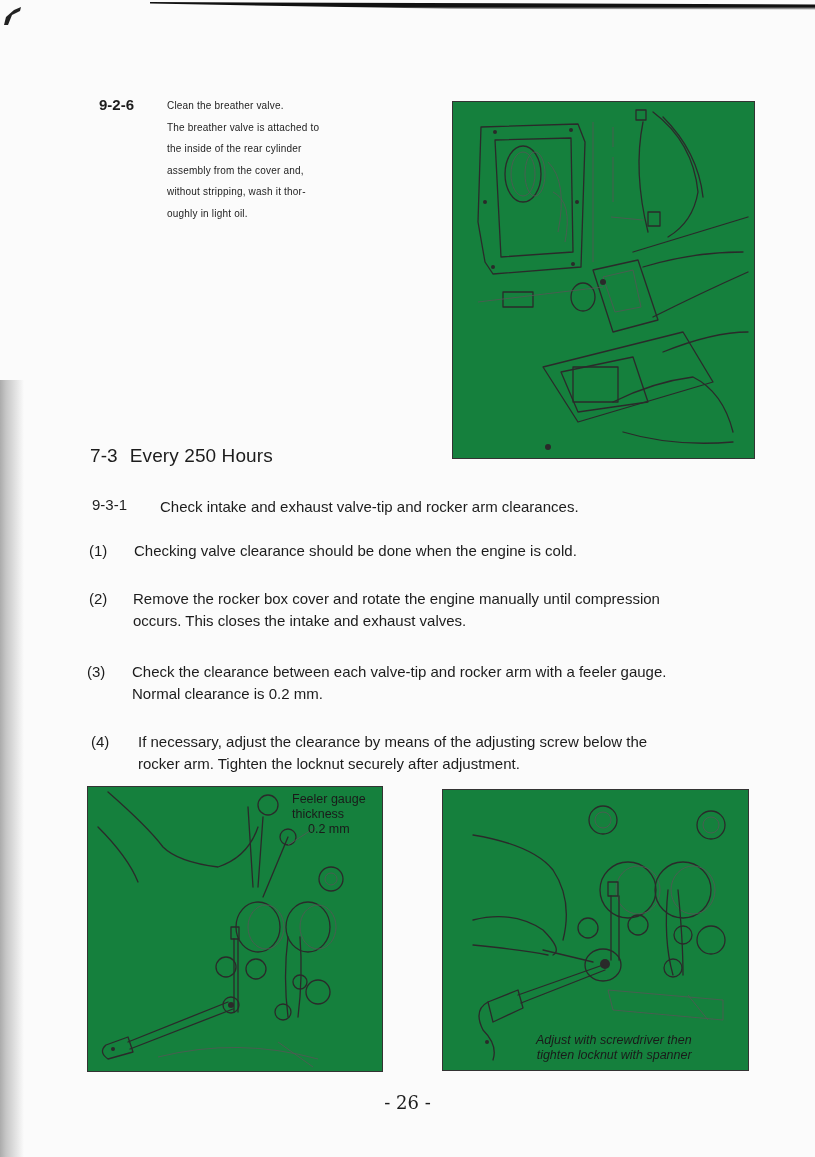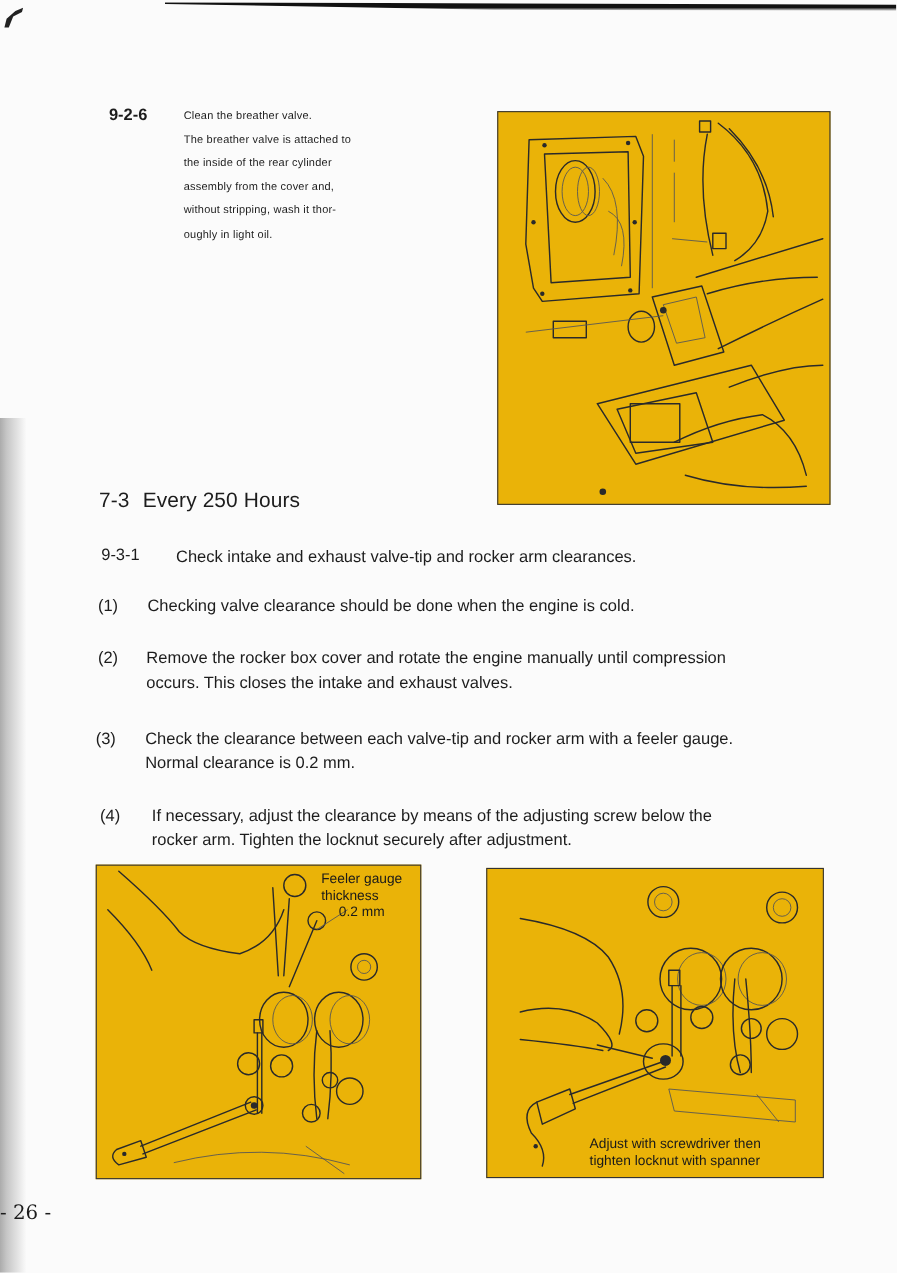--- a/index.html
+++ b/index.html
@@ -19,21 +19,21 @@
       background: linear-gradient(to right, #6a6a6a 0, #9a9a9a 25%, rgba(255,255,255,0) 100%); opacity: .55; }
 
     .sec-num { font-weight: bold; font-size: 15px; }
     .body-text { font-size: 10px; line-height: 21.5px; letter-spacing: .2px; }
     .step-text { font-size: 15px; line-height: 22px; font-family: Liberation Sans, sans-serif; }
 
     .p926-num { left: 99px; top: 96px; }
     .p926-text { left: 167px; top: 95px; width: 280px; }
     .p926-text div { white-space: nowrap; }
 
-    .fig { border: 1.3px solid #333; background: #eab308; }
+    .fig { border: 1.3px solid #333; background: #15803d; }
     .fig1 { left: 452px; top: 101px; width: 301px; height: 356px; }
     .fig2 { left: 87px; top: 786px; width: 294px; height: 284px; }
     .fig3 { left: 442px; top: 789px; width: 305px; height: 280px; }
 
     .h93 { left: 90px; top: 445px; font-size: 19px; font-weight: normal; letter-spacing: .1px; }
     .h93 .n { margin-right: 12px; }
 
     .p931-num { left: 92px; top: 496px; font-size: 15px; font-weight: normal; }
     .p931-text { left: 160px; top: 496px; font-size: 15px; }
 
@@ -41,23 +41,23 @@
     .item .lbl { position: absolute; left: 0; top: 0; }
     .item .txt { position: absolute; white-space: nowrap; }
     .i1 { left: 89px; top: 540px; }  .i1 .txt { left: 45px; }
     .i2 { left: 89px; top: 588px; }  .i2 .txt { left: 44px; }
     .i3 { left: 87px; top: 661px; }  .i3 .txt { left: 45px; }
     .i4 { left: 91px; top: 731px; }  .i4 .txt { left: 47px; }
 
     .caption { font-size: 12.5px; line-height: 15px; color: #1a1a1a; }
     .cap2 { left: 291px; top: 792px; width: 90px; }
     .cap2 .l3 { padding-left: 16px; }
-    .cap3 { left: 535px; top: 1032px; text-align: left; white-space: nowrap; }
-
-    .page-num { left: 0; width: 815px; top: 1092px; text-align: left;
+    .cap3 { left: 535px; top: 1032px; text-align: right; white-space: nowrap; font-style: italic; }
+
+    .page-num { left: 0; width: 815px; top: 1092px; text-align: center;
       font-family: "DejaVu Serif", "Liberation Serif", serif; font-size: 18px; }
 
     svg { display: block; }
     svg .ln { stroke: #2a2a2a; fill: none; stroke-width: 1.3; stroke-linecap: round; stroke-linejoin: round; }
     svg .lt { stroke: #555; fill: none; stroke-width: .8; }
     svg .fl { fill: #2a2a2a; }
   </style>
 </head>
 <body>
 

